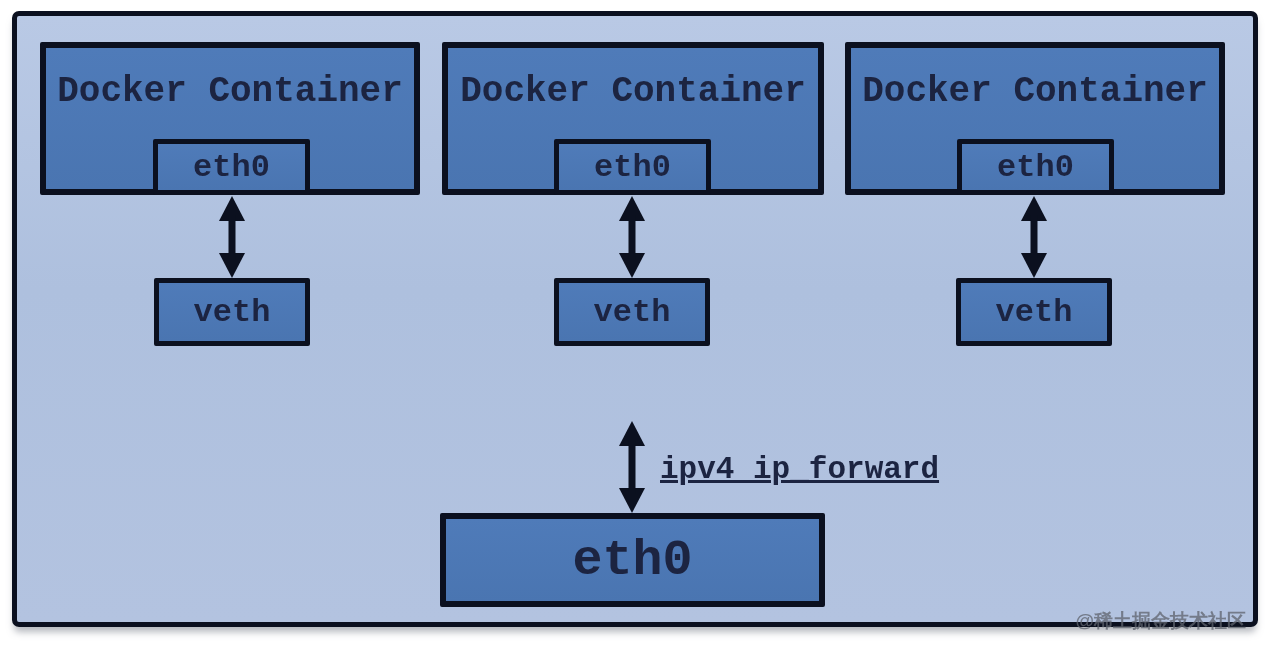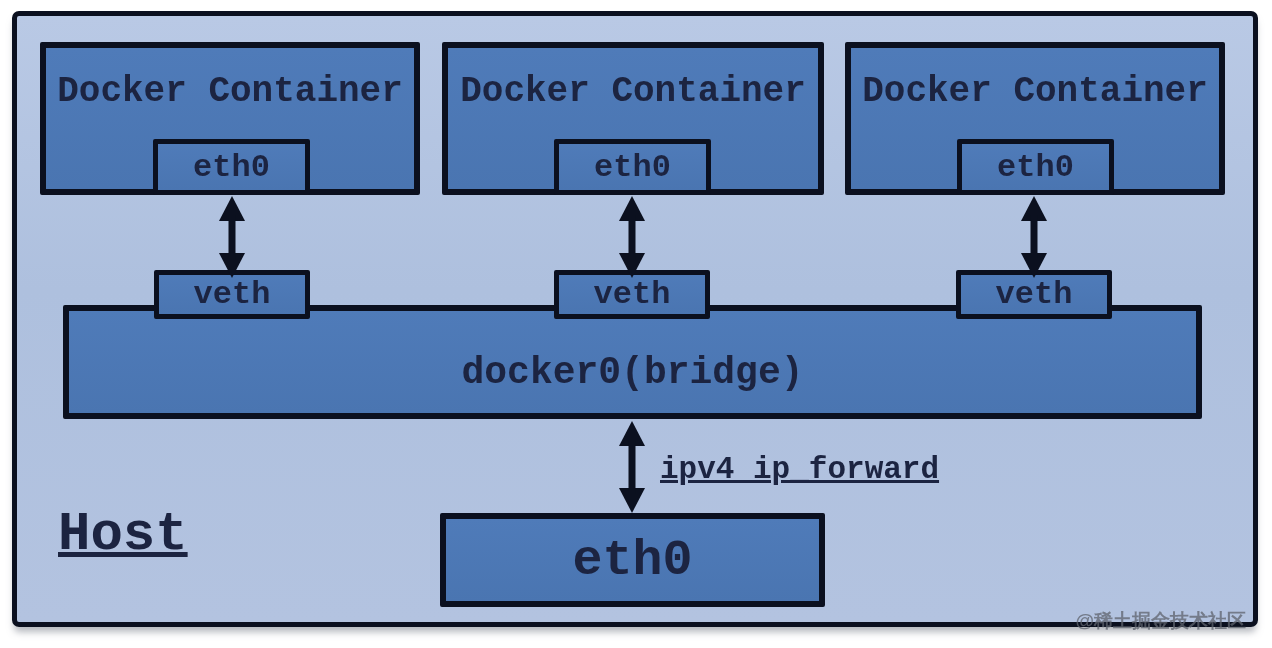--- a/index.html
+++ b/index.html
@@ -47,21 +47,21 @@
     font-size:36px;line-height:44px;
     white-space:nowrap;
   }
   .iface-box{
     border-width:5px;
     display:flex;justify-content:center;align-items:center;
     font-size:32px;
     z-index:3;
   }
   .eth-box{top:139px;width:157px;height:56px;}
-  .veth-box{top:270px;width:156px;height:49px;}
+  .veth-box{top:278px;width:156px;height:68px;}
   .bridge-box{
     left:63px;top:305px;width:1139px;height:114px;
     display:flex;justify-content:center;align-items:flex-start;
   }
   .bridge-box .label{
     padding-top:39px;
     font-size:38px;line-height:46px;
     white-space:nowrap;
   }
   .host-eth-box{
@@ -122,23 +122,20 @@
   <div class="box iface-box eth-box" style="left:153px;">
     <span>eth0</span>
   </div>
   <div class="box iface-box eth-box" style="left:554px;">
     <span>eth0</span>
   </div>
   <div class="box iface-box eth-box" style="left:957px;">
     <span>eth0</span>
   </div>
 
-  <div class="box bridge-box">
-    <div class="label">docker0(bridge)</div>
-  </div>
 
   <div class="box iface-box veth-box" style="left:154px;">
     <span>veth</span>
   </div>
   <div class="box iface-box veth-box" style="left:554px;">
     <span>veth</span>
   </div>
   <div class="box iface-box veth-box" style="left:956px;">
     <span>veth</span>
   </div>
@@ -164,17 +161,16 @@
     <polygon points="16,93 29,68 3,68" fill="currentColor"></polygon>
     <rect x="12.5" y="20" width="7" height="54" fill="currentColor"></rect>
   </svg>
 
   <div class="text-label ip-forward-label">ipv4 ip_forward</div>
 
   <div class="box host-eth-box">
     <span>eth0</span>
   </div>
 
-  <div class="text-label host-label">Host</div>
 
   <div class="watermark">@稀土掘金技术社区</div>
 
 </div>
 
 </body></html>

